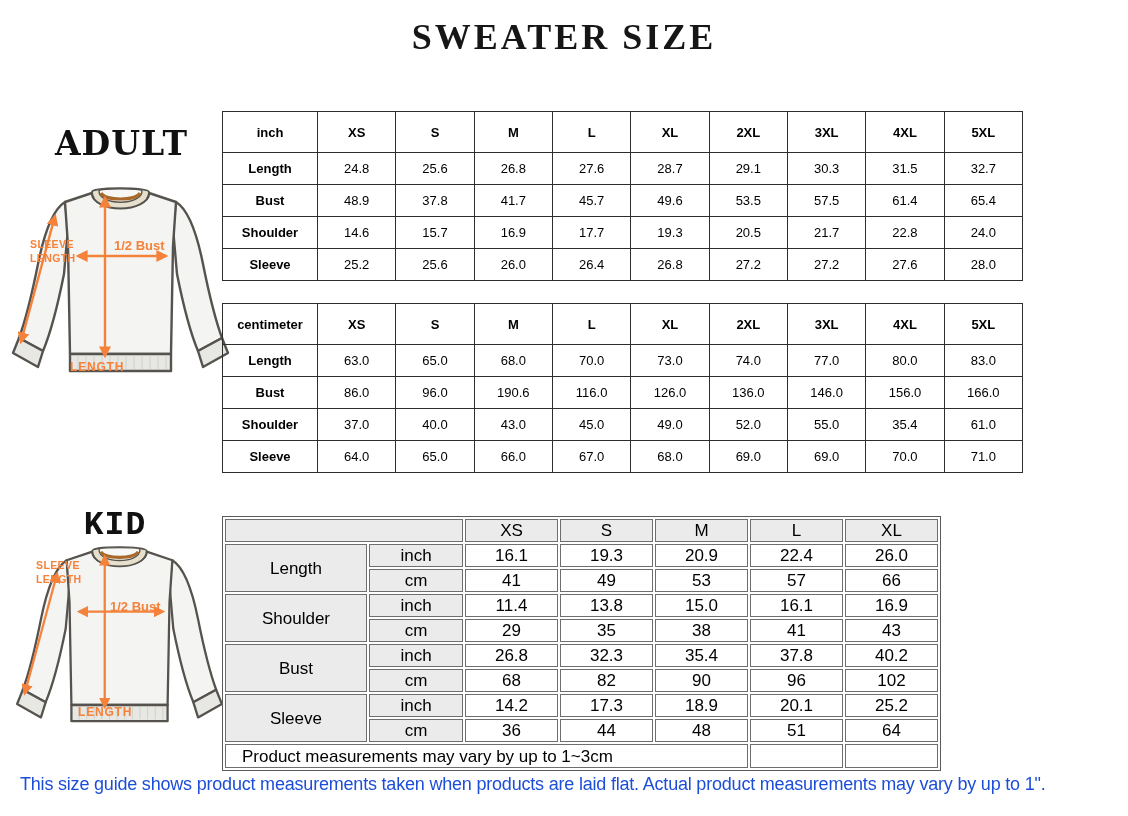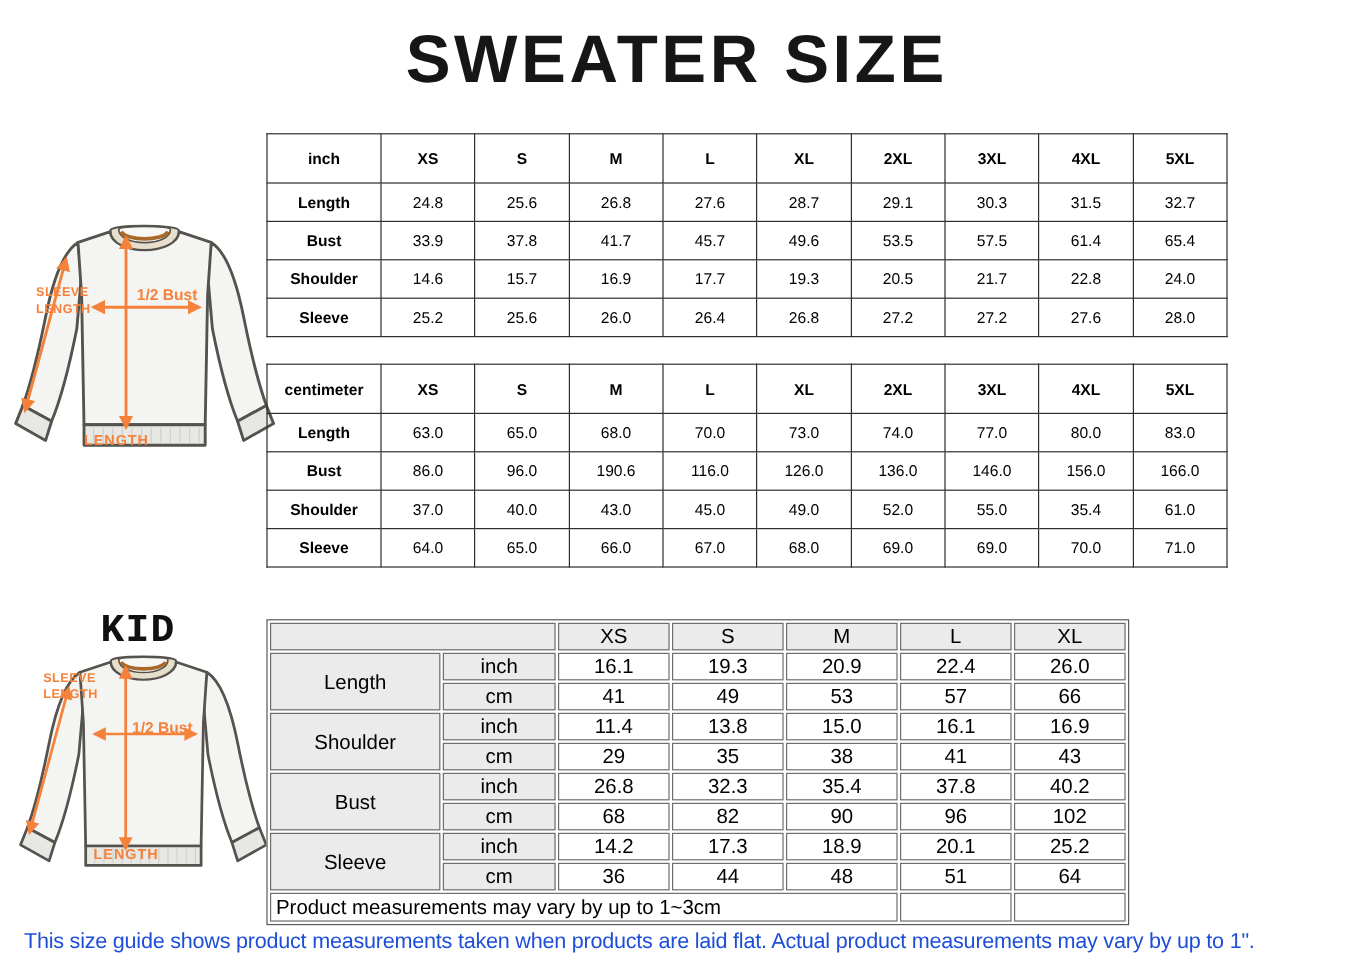--- a/index.html
+++ b/index.html
@@ -1,21 +1,21 @@
 <!DOCTYPE html>
 <html><head>
 <meta charset="utf-8">
 <style>
   html,body{margin:0;padding:0;background:#fff;}
   .page{position:relative;width:1128px;height:816px;background:#ffffff;overflow:hidden;
         font-family:"Liberation Sans",sans-serif;color:#000;}
 
   
   .main-title{position:absolute;top:16px;left:0;width:100%;text-align:center;
-      font-family:Liberation Sans, sans-serif;font-weight:bold;font-size:56px;letter-spacing:3px;color:#161616;}
+      font-family:Liberation Serif, serif;font-weight:bold;font-size:36px;letter-spacing:3px;color:#161616;}
   .section-label{position:absolute;font-family:"DejaVu Serif",serif;font-weight:bold;
       font-size:33px;letter-spacing:1px;color:#111;}
   .adult-label{left:55px;top:124px;width:130px;text-align:center;}
   .kid-label{left:80px;top:507px;width:70px;text-align:center;font-family:Liberation Mono, monospace;}
 
   
   .diagram{position:absolute;}
   .diagram-adult{left:8px;top:186px;width:225px;height:210px;}
   .diagram-kid{left:12px;top:545px;width:215px;height:200px;}
   .diagram svg{width:100%;height:100%;display:block;}
@@ -40,21 +40,21 @@
   .adult-inch{top:111px;}
   .adult-cm{top:303px;padding-left:33px;}
 
   
   .kid-table{position:absolute;left:222px;top:516px;width:719px;
       border-collapse:separate;border-spacing:2px;border:1.5px solid #5a5a5a;
       table-layout:fixed;text-align:center;font-size:17px;background:#fff;}
   .kid-table th,.kid-table td{border:1px solid #6e6e6e;padding:0;height:20px;
       line-height:21px;font-weight:normal;}
   .kid-table .shade{background:#ebebeb;}
-  .kid-table .footnote-cell{text-align:left;padding-left:4px;height:22px;}
+  .kid-table .footnote-cell{text-align:left;padding-left:16px;height:22px;}
 
   
   .bottom-note{position:absolute;left:20px;top:774px;width:1100px;
       font-size:18px;color:#1d4ed8;letter-spacing:-0.2px;}
 </style>
 </head>
 <body>
 
 <div class="page">
 
@@ -89,20 +89,21 @@
           <line x1="97" y1="12" x2="97" y2="170" marker-start="url(#ah)" marker-end="url(#ah)"></line>
           <line x1="70" y1="70" x2="158" y2="70" marker-start="url(#ah)" marker-end="url(#ah)"></line>
           <line x1="47" y1="30" x2="13" y2="156" marker-start="url(#ah)" marker-end="url(#ah)"></line>
         </g>
       </symbol>
     </defs>
   </svg>
 
   <div class="main-title">SWEATER SIZE</div>
 
+  <div class="section-label adult-label">ADULT</div>
 
   <div class="diagram diagram-adult">
     <svg viewBox="0 0 225 210">
         <use href="#sweater-art"></use>
       </svg>
     <div class="d-label sleeve-label">SLEEVE
 LENGTH</div>
     <div class="d-label bust-label">1/2 Bust</div>
     <div class="d-label length-label">LENGTH</div>
   </div>
@@ -142,21 +143,21 @@
           <td>26.8</td>
           <td>27.6</td>
           <td>28.7</td>
           <td>29.1</td>
           <td>30.3</td>
           <td>31.5</td>
           <td>32.7</td>
         </tr>
         <tr>
           <th>Bust</th>
-          <td>33.9</td>
+          <td>48.9</td>
           <td>37.8</td>
           <td>41.7</td>
           <td>45.7</td>
           <td>49.6</td>
           <td>53.5</td>
           <td>57.5</td>
           <td>61.4</td>
           <td>65.4</td>
         </tr>
         <tr>

